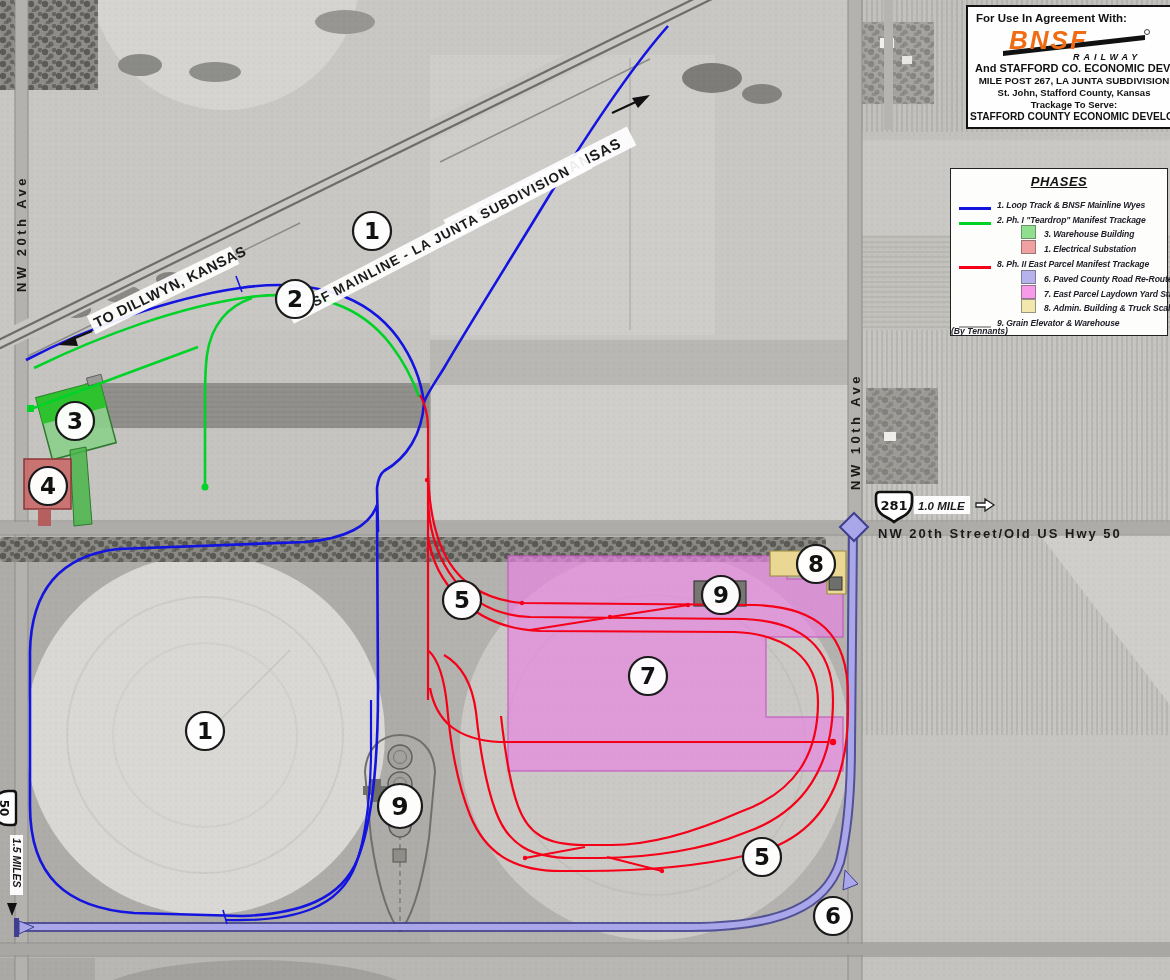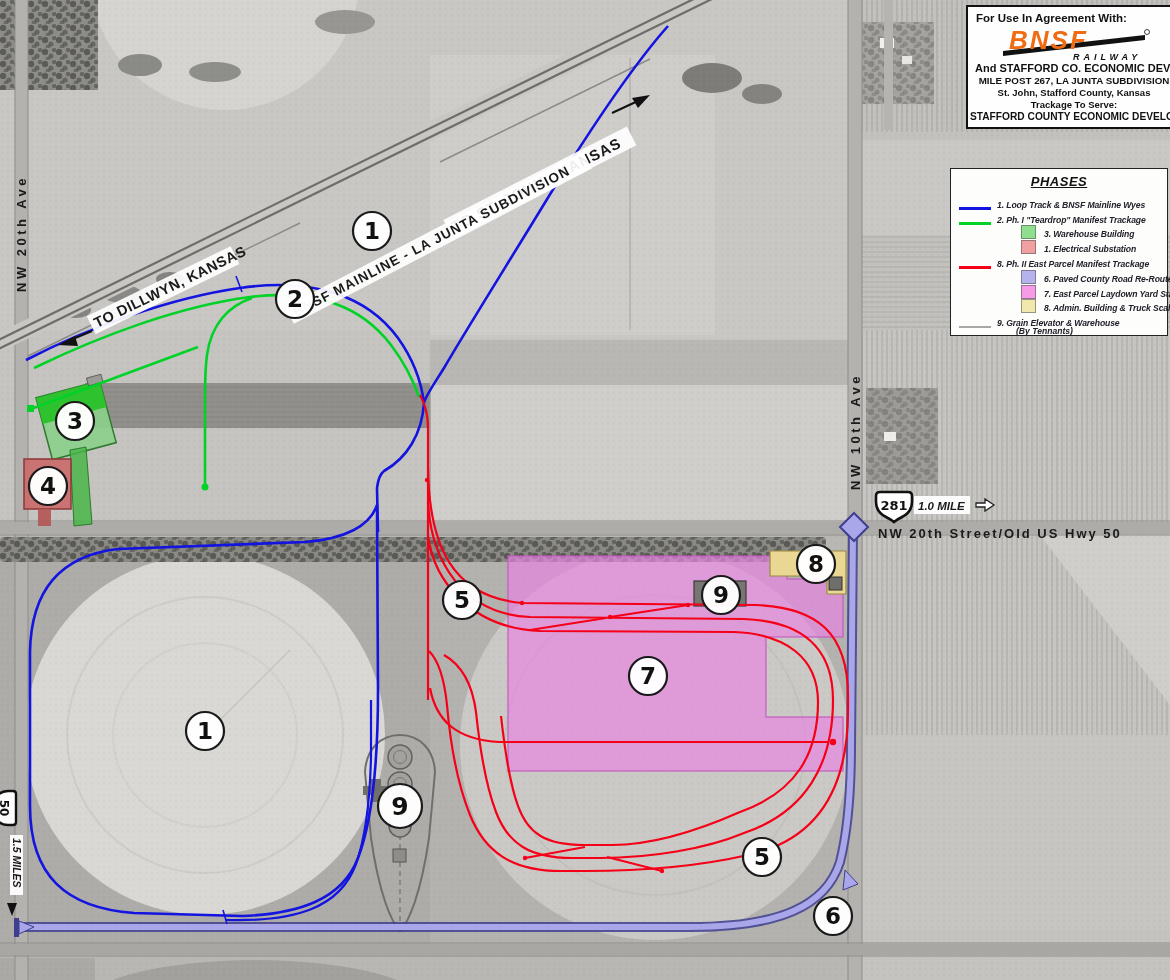--- a/index.html
+++ b/index.html
@@ -21,21 +21,21 @@
 
   
   .legend{position:absolute;left:950px;top:168px;width:218px;height:168px;background:#fdfdfc;
     border:1.5px solid #222;box-sizing:border-box;}
   .legend-title{font-size:13px;font-weight:bold;font-style:italic;text-decoration:underline;
     text-align:center;margin-top:5px;color:#111;letter-spacing:.5px;}
   .leg-rows{margin-top:6px;}
   .leg-row{display:flex;align-items:flex-end;height:14.8px;padding-left:8px;}
   .leg-row.box-row{padding-left:70px;}
   .leg-label{font-size:8.6px;font-weight:bold;font-style:italic;color:#20202a;white-space:nowrap;letter-spacing:-.1px;}
-  .leg-sub{font-size:8.6px;font-weight:bold;font-style:italic;color:#20202a;padding-left:65px;margin-top:-2px;white-space:nowrap;}
+  .leg-sub{font-size:8.6px;font-weight:bold;font-style:italic;color:#20202a;margin-top:-2px;white-space:nowrap;}
   .sw-line{width:32px;height:3px;margin-right:6px;flex:0 0 auto;}
   .sw-box{width:13px;height:12px;margin-right:8px;flex:0 0 auto;border:.5px solid rgba(90,90,90,.6);}
   .c-blue{background:#1414e0}.c-green{background:#00d228}.c-red{background:#f50018}
   .c-gray{background:#a9a8a4;height:2px}
   .b-green{background:#8ee08e}.b-red{background:#f0a0a0}.b-purple{background:#b5b2ec}
   .b-pink{background:#f79ae8}.b-yellow{background:#f2e8ae}
 
   
   .mlabel{font-family:"Liberation Sans",sans-serif;font-weight:bold;fill:#1a1a1a;}
   .mnum{font-family:"DejaVu Sans","Liberation Sans",sans-serif;font-weight:bold;fill:#111;}

